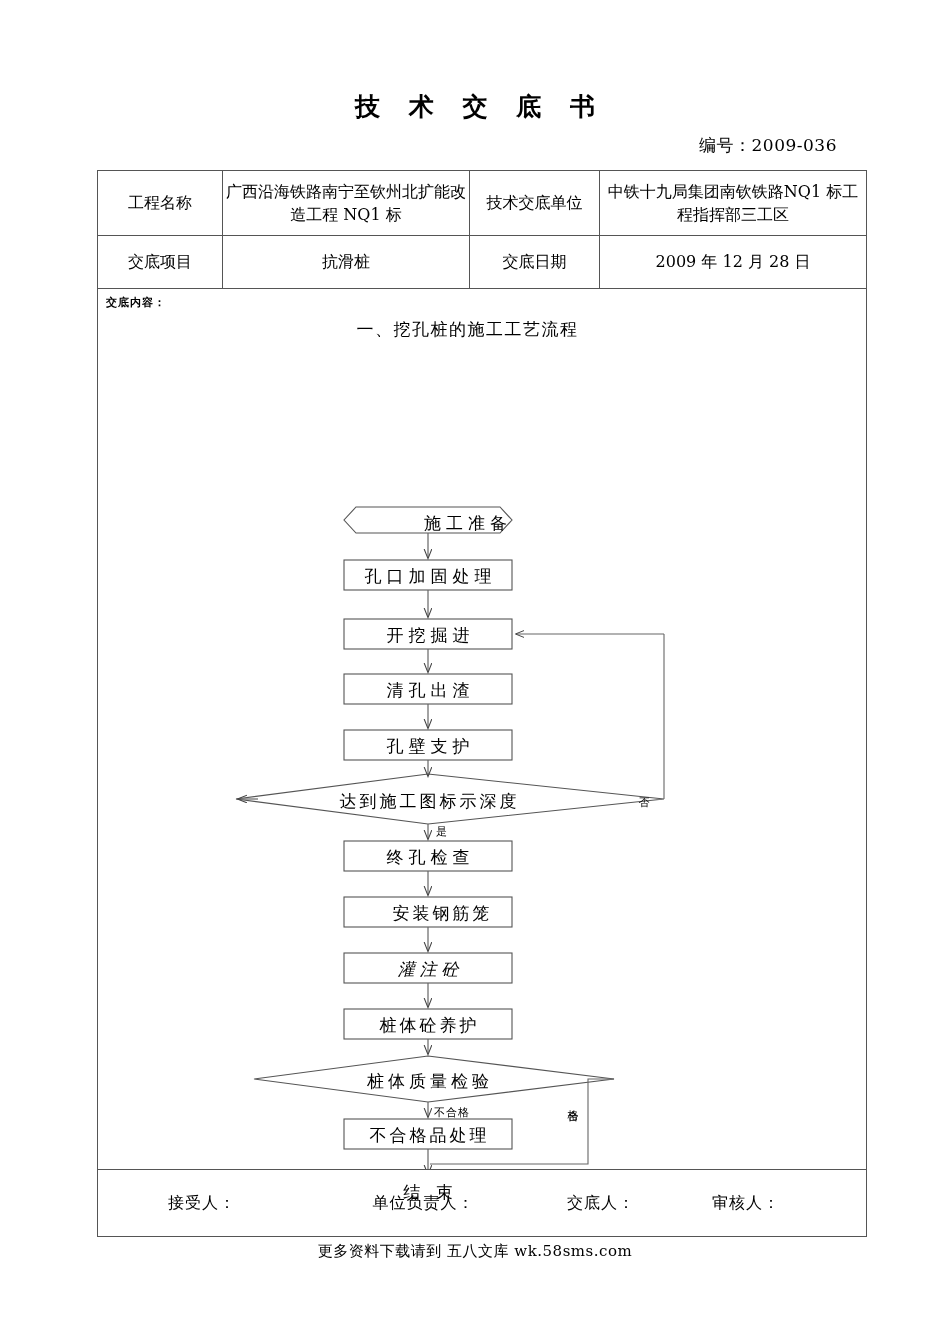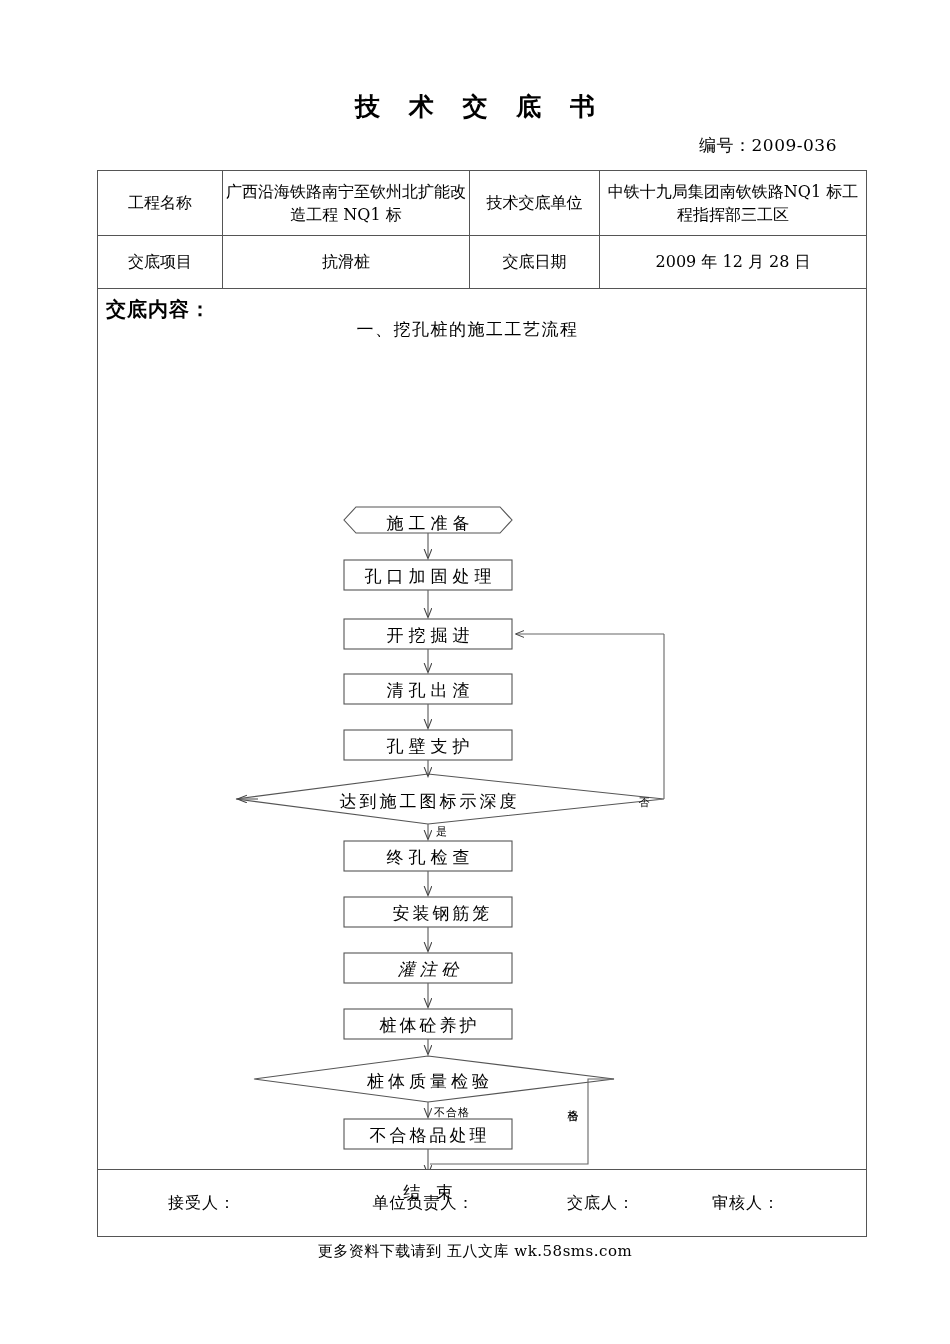--- a/index.html
+++ b/index.html
@@ -68,21 +68,21 @@
   .content-cell {
     position: relative;
     height: 880px;
     text-align: left !important;
     vertical-align: top !important;
     padding: 0 !important;
   }
   .content-label {
     position: absolute;
     left: 8px; top: 6px;
-    font-size: 20px;
+    font-size: 11px;
     font-weight: bold;
     letter-spacing: 1px;
   }
   .section-heading {
     position: absolute;
     left: 0; top: 28px;
     width: 739px;
     text-align: center;
     font-size: 17px;
     letter-spacing: 1.5px;
@@ -235,21 +235,21 @@
               </g>
               <g fill="none" stroke="#666" stroke-width="1.1" marker-end="url(#arr)">
                 <path d="M566,345 L418,345"></path>
               </g>
 
               <g fill="none" stroke="#666" stroke-width="1.1">
                 <path d="M516,790 L490,790 L490,875 L332,875"></path>
               </g>
             </svg>
 
-            <div class="node-label" style="left:246px; top:222px; width:168px;">施工准备</div>
+            <div class="node-label" style="left:246px; top:222px; width:168px;text-align:right;">施工准备</div>
             <div class="node-label" style="left:246px; top:275px; width:168px;">孔口加固处理</div>
             <div class="node-label" style="left:246px; top:334px; width:168px;">开挖掘进</div>
             <div class="node-label" style="left:246px; top:389px; width:168px;">清孔出渣</div>
             <div class="node-label" style="left:246px; top:445px; width:168px;">孔壁支护</div>
             <div class="node-label" style="left:210px; top:500px; width:240px; letter-spacing:3px; text-indent:3px;">达到施工图标示深度</div>
             <div class="node-label" style="left:246px; top:556px; width:168px;">终孔检查</div>
             <div class="node-label" style="left:259px; top:612px; width:168px; letter-spacing:3px; text-indent:3px;">安装钢筋笼</div>
             <div class="node-label" style="left:246px; top:668px; width:168px;font-style:italic;">灌注砼</div>
             <div class="node-label" style="left:246px; top:724px; width:168px; letter-spacing:3px; text-indent:3px;">桩体砼养护</div>
             <div class="node-label" style="left:230px; top:780px; width:200px; letter-spacing:4px; text-indent:4px;">桩体质量检验</div>

